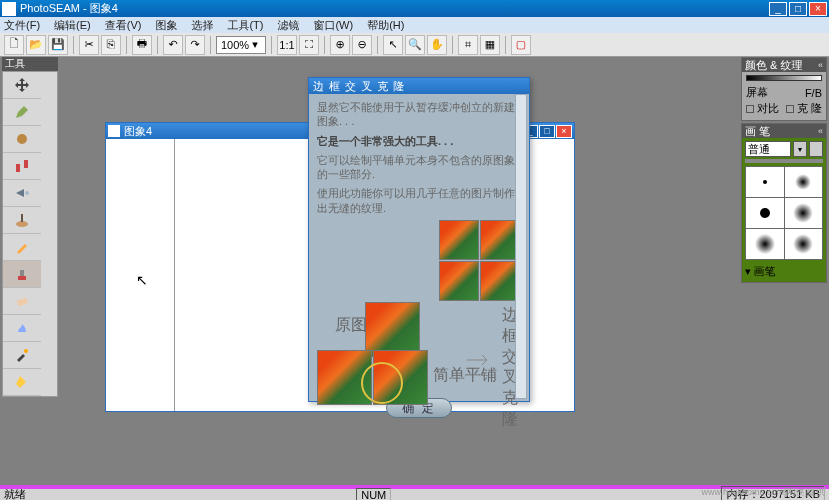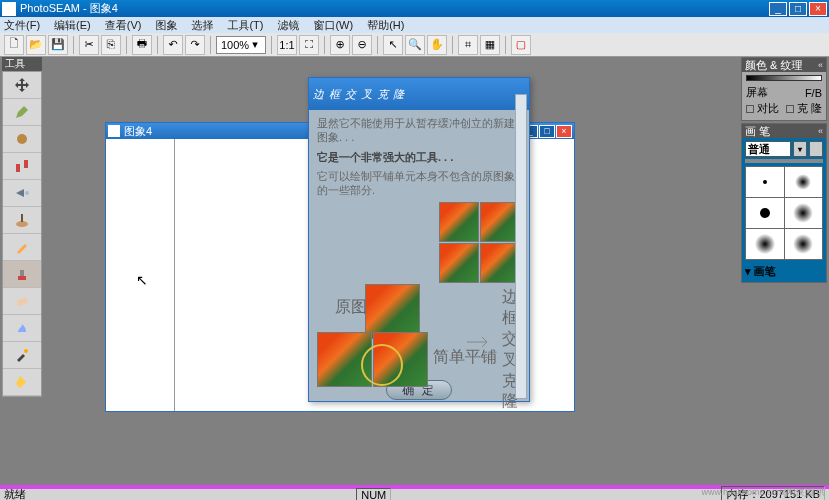--- a/index.html
+++ b/index.html
@@ -9,21 +9,21 @@
 .titlebar .win-btns { margin-left: auto; display: flex; gap: 2px; }
 .titlebar .win-btns span { width: 18px; height: 14px; background: #1e6fb8; border: 1px solid #fff; color: #fff; display: flex; align-items: center; justify-content: center; font-size: 10px; cursor: pointer; }
 .titlebar .win-btns .close { background: #e74c3c; }
 .menubar { height: 16px; background: #d4e4f5; display: flex; align-items: center; padding: 0 4px; gap: 14px; color: #222; font-size: 11px; }
 .menubar span { cursor: pointer; }
 .toolbar { height: 24px; background: #e6e6e6; border-bottom: 1px solid #999; display: flex; align-items: center; padding: 0 4px; gap: 2px; }
 .tb-btn { width: 20px; height: 20px; border: 1px solid #bbb; background: #f0f0f0; display: flex; align-items: center; justify-content: center; cursor: pointer; font-size: 11px; }
 .tb-sep { width: 1px; height: 18px; background: #aaa; margin: 0 3px; }
 .zoom-sel { height: 18px; font-size: 11px; border: 1px solid #888; background: #fff; padding: 0 4px; display: flex; align-items: center; min-width: 50px; }
 .workspace { position: absolute; top: 57px; bottom: 15px; left: 0; right: 0; background: #808080; }
-.tool-panel-left { position: absolute; left: 2px; top: 0; width: 40px; }
+.tool-panel-left { position: absolute; left: 2px; top: 0; width: 56px; }
 .panel-hdr { background: #555; color: #fff; font-size: 10px; padding: 1px 3px; height: 14px; display: flex; align-items: center; }
 .tool-btns { background: #d8d8d8; border: 1px solid #999; }
 .tool-btns .tb { width: 38px; height: 27px; border-bottom: 1px solid #bbb; display:flex; align-items:center; justify-content:center; cursor: pointer; position: relative; }
 .tool-btns .tb.sel { background: #c8c0b8; }
 .right-panels { position: absolute; right: 2px; top: 0; width: 86px; display: flex; flex-direction: column; gap: 2px; }
 .rp { background: #999; border: 1px solid #666; }
 .rp .panel-hdr { display:flex; justify-content: space-between; }
 .rp-body { background: #9aa; padding: 3px; font-size: 10px; }
 .color-row { display:flex; gap:1px; margin-bottom:2px; }
 .color-row span { width:10px; height:10px; display:inline-block; }
@@ -42,21 +42,21 @@
 .brush-grid .k3 { width: 20px; height:20px; background: radial-gradient(#000, transparent 70%); border-radius:50%; }
 .brush-grid .k4 { width: 24px; height:24px; background: radial-gradient(#000, transparent 60%); border-radius:50%; }
 .child-win { position: absolute; left: 105px; top: 65px; width: 470px; height: 290px; background:#fff; border:1px solid #2b70c0; }
 .child-win .cw-title { height: 16px; background: linear-gradient(#3a8de0,#2370c0); color:#fff; display:flex; align-items:center; padding:0 2px; font-size:11px; }
 .child-win .cw-title .win-btns { margin-left:auto; display:flex; gap:1px; }
 .child-win .cw-title .win-btns span { width:16px; height:13px; background:#1860a8; border:1px solid #fff; color:#fff; display:flex; align-items:center; justify-content:center; font-size:9px; cursor:pointer;}
 .child-win .cw-title .win-btns .close { background:#e74c3c; }
 .child-win .cw-body { position:absolute; top:16px; bottom:0; left:0; right:0; background:#fff; }
 .child-win .cw-body .vline { position:absolute; left:68px; top:0; bottom:0; width:1px; background:#999; }
 .dialog { position:absolute; left:308px; top:20px; width:222px; height:325px; background:#a8b8c4; border:1px solid #2b70c0; box-shadow: 2px 2px 6px rgba(0,0,0,0.3); }
-.dialog .dlg-title { height:32px; background: linear-gradient(#3a8de0,#2370c0); color:#fff; display:flex; align-items:center; padding:0 4px; font-size:11px; letter-spacing:1px;font-style:italic; }
+.dialog .dlg-title { height:16px; background: linear-gradient(#3a8de0,#2370c0); color:#fff; display:flex; align-items:center; padding:0 4px; font-size:11px; letter-spacing:1px; }
 .dialog .dlg-body { padding:6px 8px 4px 8px; color:#666; font-size:10px; line-height:1.3; }
 .dialog .dlg-body p { margin-bottom:5px; }
 .dialog .strong { color:#444; font-weight:bold; font-size:11px; }
 .dialog .imgs { position:relative; height:178px; margin-top:2px; }
 .flower { position:absolute; background: linear-gradient(135deg,#e84510 20%,#f07020 40%,#2e7030 60%,#3a8838 100%); border:1px solid #777; }
 .dialog .labels span { position:absolute; font-size:16px; color:#666; }
 .circ { position:absolute; width:42px; height:42px; border:2px solid #e0c040; border-radius:50%; left:44px; top:142px; }
 .ok-btn { display:block; margin: 0 auto; width:66px; height:20px; background: linear-gradient(#c8d4dc,#90a4b0); border:1px solid #5a7488; border-radius:10px; color:#334; font-size:12px; text-align:center; line-height:18px; cursor:pointer; letter-spacing:2px; }
 .scrollbar-v { position:absolute; right:2px; top:16px; bottom:2px; width:12px; background:#dce4ec; border:1px solid #9ab; }
 .statusbar { position:absolute; bottom:0; left:0; right:0; height:15px; background:#d4d4d4; border-top:4px solid #d946ef; display:flex; align-items:center; padding:0 4px; font-size:10px; }
@@ -219,20 +219,21 @@
   <span class="cursor">↖</span>
 
   <div class="dialog">
     <div class="dlg-title">
       <span>边 框 交 叉 克 隆</span>
     </div>
     <div class="dlg-body">
       <p>显然它不能使用于从暂存缓冲创立的新建图象. . .</p>
       <p class="strong">它是一个非常强大的工具. . .</p>
       <p>它可以绘制平铺单元本身不包含的原图象的一些部分.</p>
+      <p>使用此功能你可以用几乎任意的图片制作出无缝的纹理.</p>
       <div class="imgs">
         <div class="flower" style="left:122px; top:0; width:40px; height:40px;"></div>
         <div class="flower" style="left:163px; top:0; width:40px; height:40px;"></div>
         <div class="flower" style="left:122px; top:41px; width:40px; height:40px;"></div>
         <div class="flower" style="left:163px; top:41px; width:40px; height:40px;"></div>
         <div class="flower" style="left:48px; top:82px; width:55px; height:55px;"></div>
         <div class="flower" style="left:0; top:130px; width:55px; height:55px;"></div>
         <div class="flower" style="left:56px; top:130px; width:55px; height:55px;"></div>
         <div class="circ"></div>
         <svg style="position:absolute; left:150px; top:130px; width:30px; height:20px;">
@@ -268,21 +269,21 @@
             <span><span class="tick"></span><span>克 隆</span></span>
           </div>
       </div>
     </div>
 
     <div class="rp">
       <div class="panel-hdr">
           <span>画 笔</span>
           <span class="chev">«</span>
         </div>
-      <div class="rp-body" style="background:#0369a1;font-weight:bold;">
+      <div class="rp-body" style="background:#4d7c0f;">
         <div class="brush-sel">
           <div class="bs-box">
               <span>普通</span>
             </div>
           <div class="bs-arrow">▾</div>
           <div class="bs-sq"></div>
         </div>
         <div style="height:4px; background:#888; margin-bottom:3px;"></div>
         <div class="brush-grid">
           <div>

